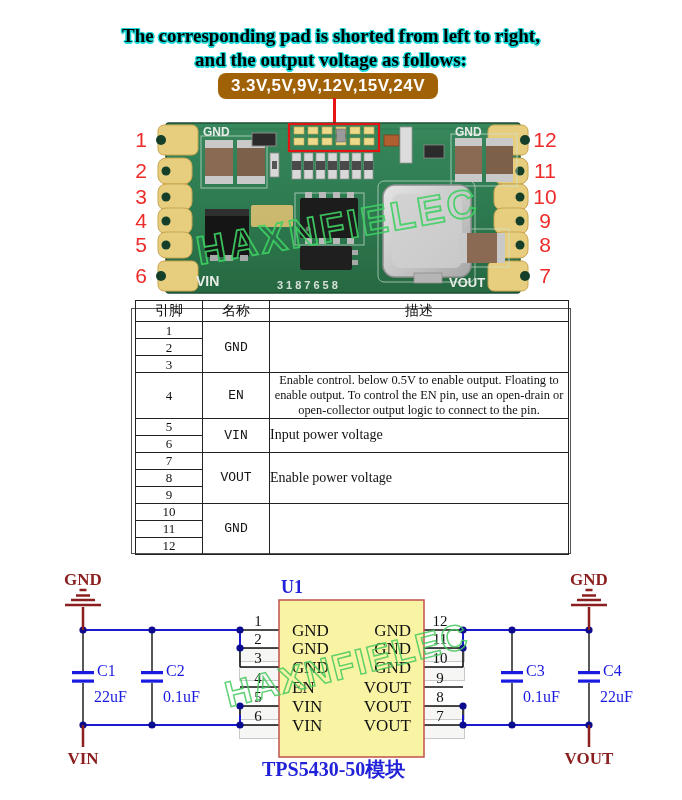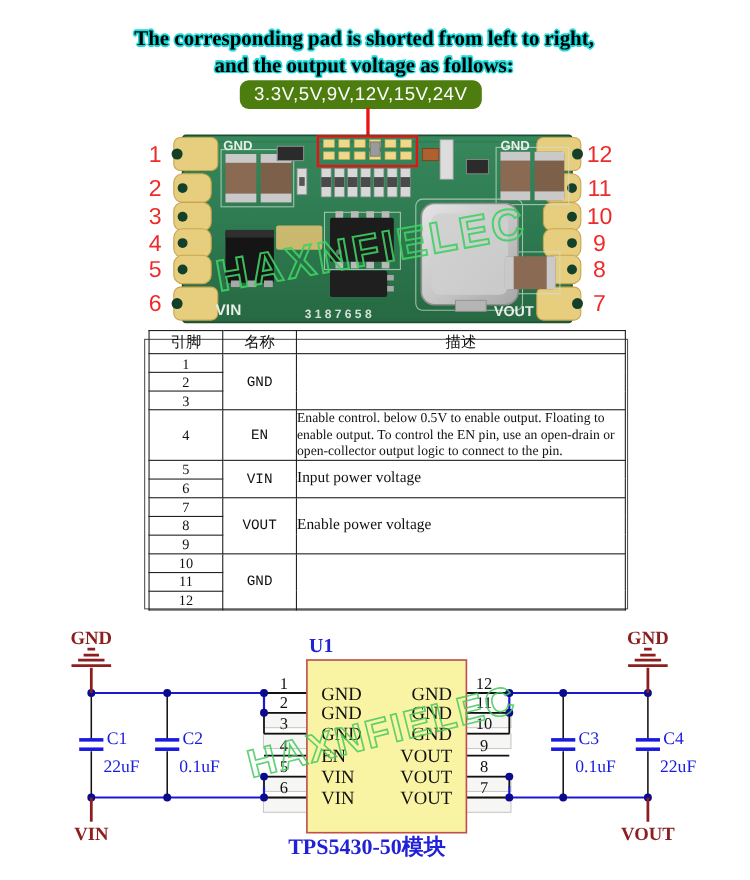--- a/index.html
+++ b/index.html
@@ -4,35 +4,35 @@
 <style>
   html,body{margin:0;padding:0;background:#ffffff;}
   #stage{position:relative;width:682px;height:800px;background:#ffffff;overflow:hidden;
          font-family:"Liberation Serif",serif;}
   
   .header{position:absolute;left:-10px;top:24px;width:682px;text-align:center;}
   .title-line{font-family:"Liberation Serif",serif;font-weight:bold;font-size:19px;color:#000;
     line-height:24px;
     text-shadow:-1.5px 0 #1bd9d9,1.5px 0 #1bd9d9,0 -1.5px #1bd9d9,0 1.5px #1bd9d9,
                 -1px -1px #1bd9d9,1px 1px #1bd9d9,1px -1px #1bd9d9,-1px 1px #1bd9d9;}
-  .badge{position:absolute;left:218px;top:73px;width:220px;height:26px;background:#4d7c0f;
-    border-radius:8px;color:#fff;font-family:"Liberation Sans",sans-serif;font-weight:normal;
+  .badge{position:absolute;left:218px;top:73px;width:220px;height:26px;background:#a16207;
+    border-radius:8px;color:#fff;font-family:"Liberation Sans",sans-serif;font-weight:bold;
     font-size:17px;line-height:26px;text-align:center;letter-spacing:.5px;}
   .connector{position:absolute;left:333px;top:98px;width:3px;height:27px;background:#e81414;}
   
   .tbl-outer{position:absolute;left:131px;top:308px;width:438px;height:244px;border:1px solid #555;}
   table.pins{position:absolute;left:135px;top:300px;border-collapse:collapse;table-layout:fixed;
     font-family:"Liberation Serif",serif;color:#111;}
   table.pins td,table.pins th{border:1px solid #222;padding:0;overflow:hidden;}
   th.h{height:20px;font-size:14px;font-weight:normal;text-align:center;}
   td.pin{height:16px;width:66px;font-size:13px;text-align:center;line-height:15px;}
   td.name{width:66px;text-align:center;font-family:"Liberation Mono",monospace;font-size:13px;}
   td.desc{width:298px;font-size:14px;padding-left:8px;}
   td.desc-en{width:298px;font-size:12.4px;line-height:1.2;padding:1px 2px 1px 3px;}
-  tr.enrow td{height:40px;}
+  tr.enrow td{height:40px;text-align:center;}
   
   text{user-select:none;}
   .silk{font-family:"Liberation Sans",sans-serif;font-weight:bold;fill:#e9ede8;}
   .pinnum{font-family:"Liberation Sans",sans-serif;font-size:21px;fill:#ee2b2b;}
   .schnum{font-family:"Liberation Serif",serif;font-size:15px;fill:#111;}
   .schname{font-family:"Liberation Serif",serif;font-size:17px;fill:#111;}
   .schblue{font-family:"Liberation Serif",serif;font-weight:bold;fill:#2121d8;}
   .schred{font-family:"Liberation Serif",serif;font-weight:bold;font-size:17px;fill:#8b1f1f;}
   .capref{font-family:"Liberation Serif",serif;font-size:16px;fill:#1a1ae0;}
   .wm{font-family:"Liberation Sans",sans-serif;font-weight:bold;fill:none;}

